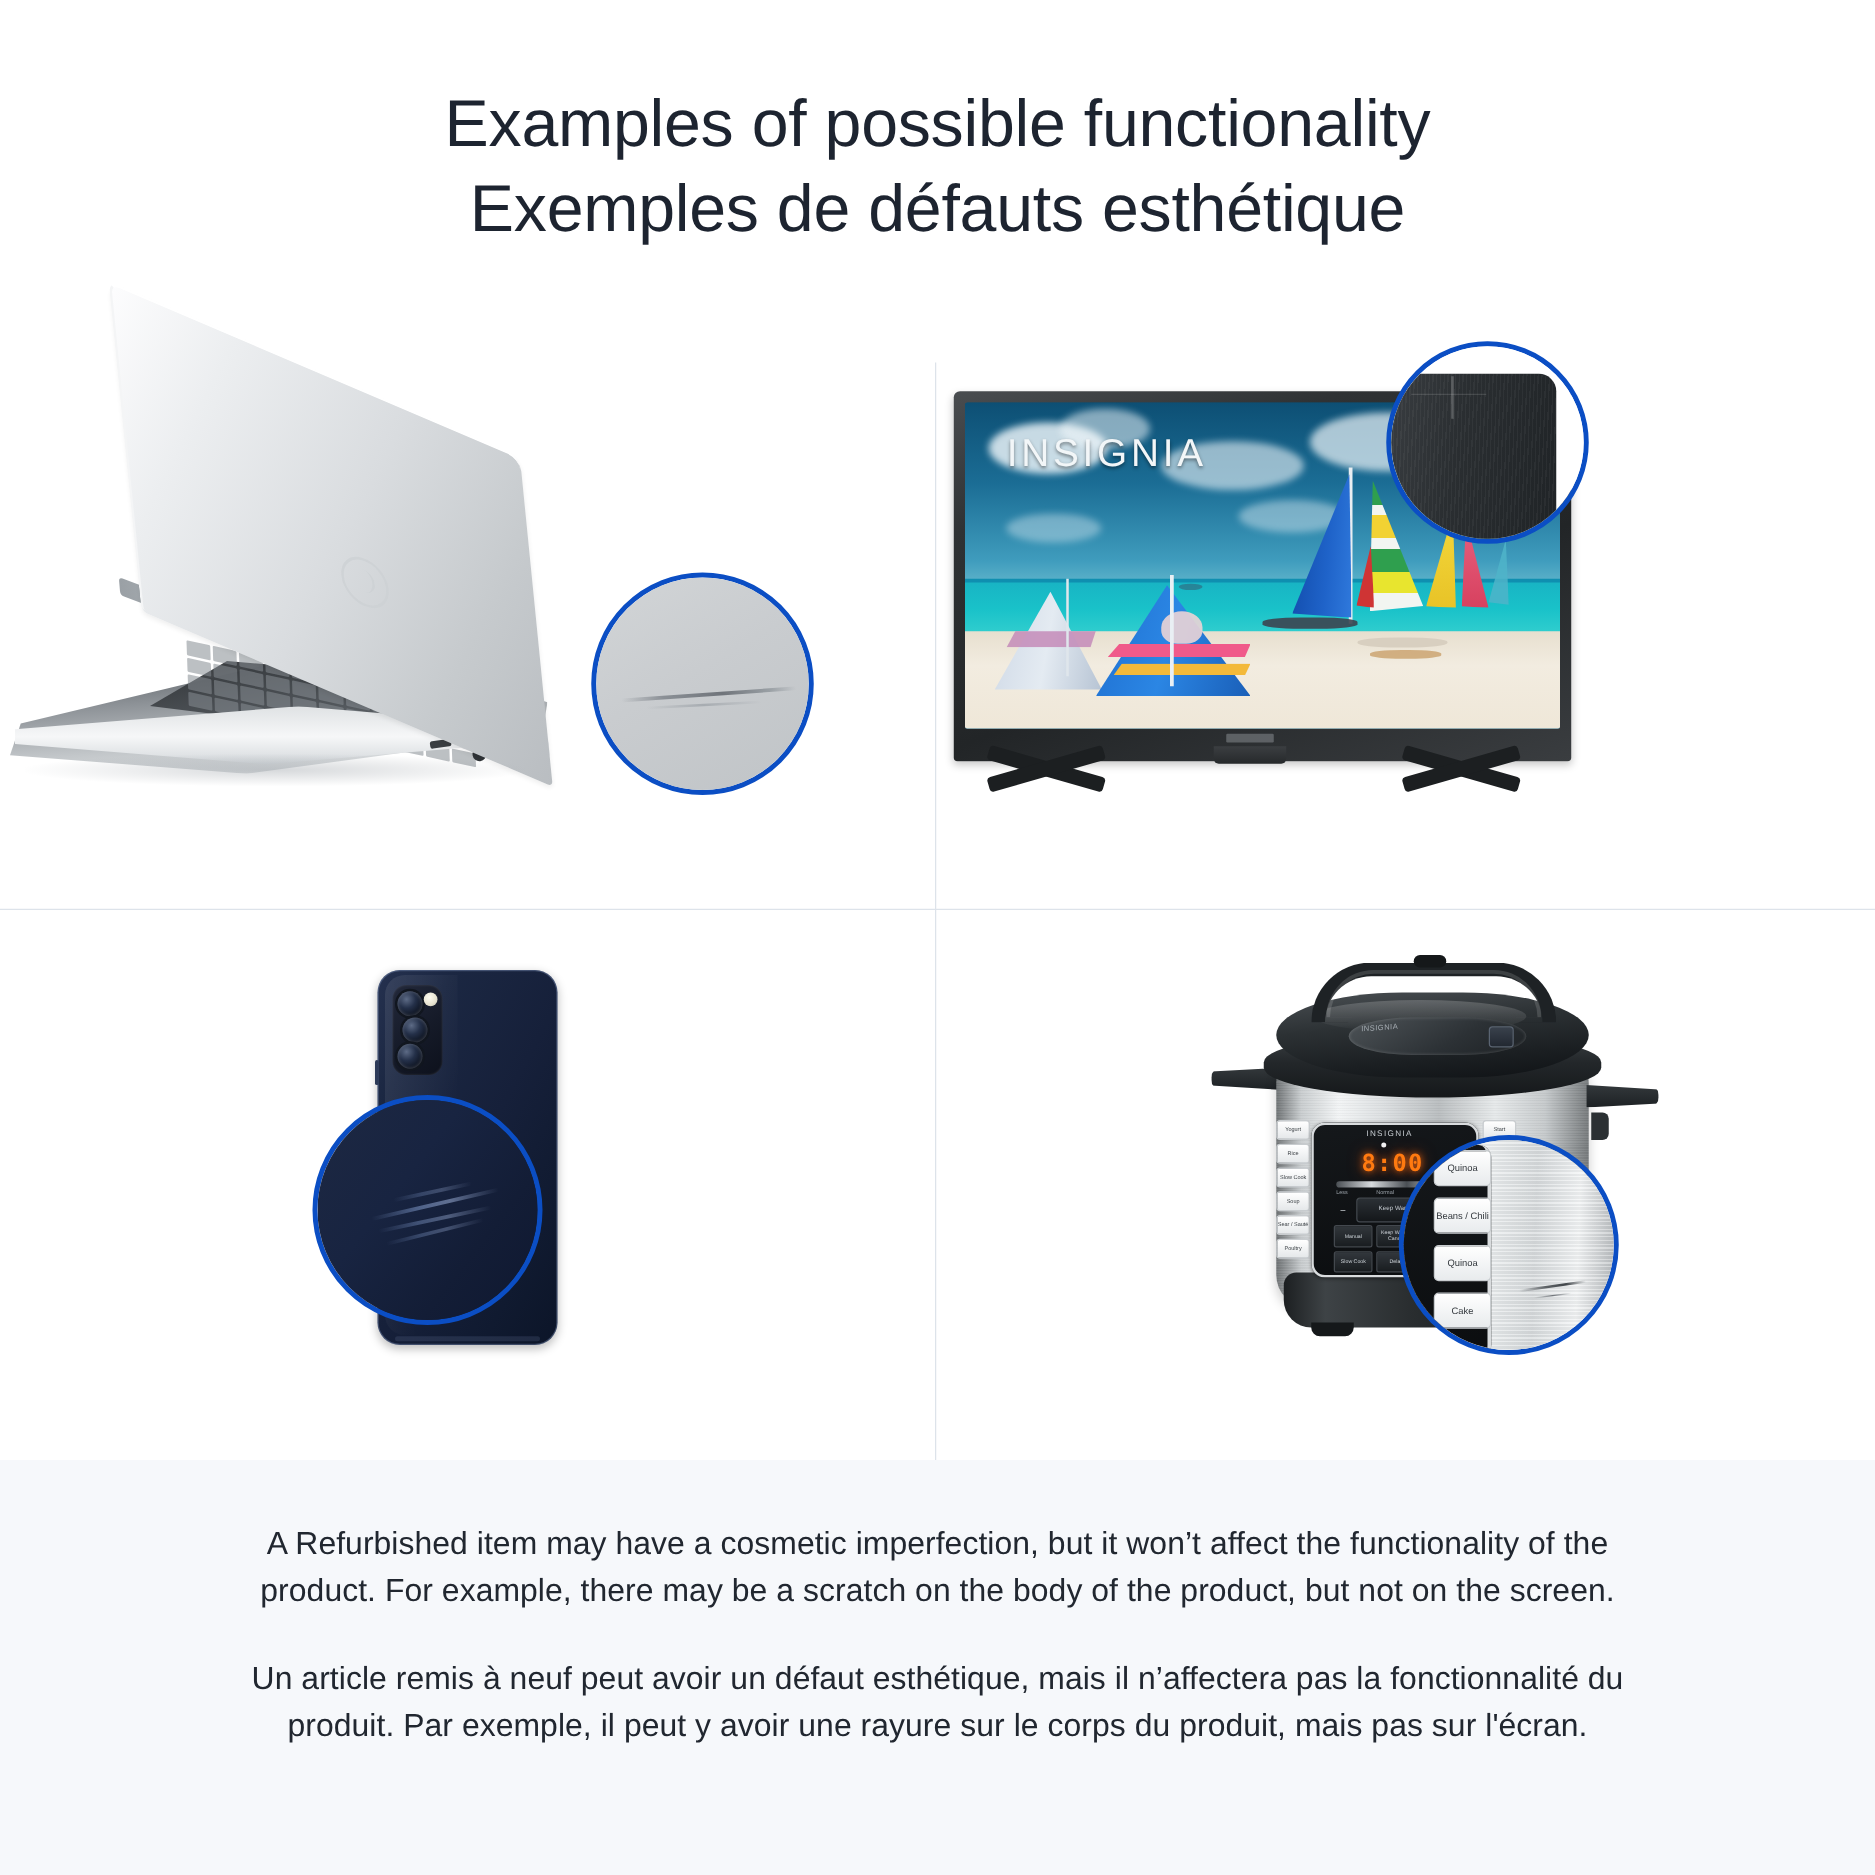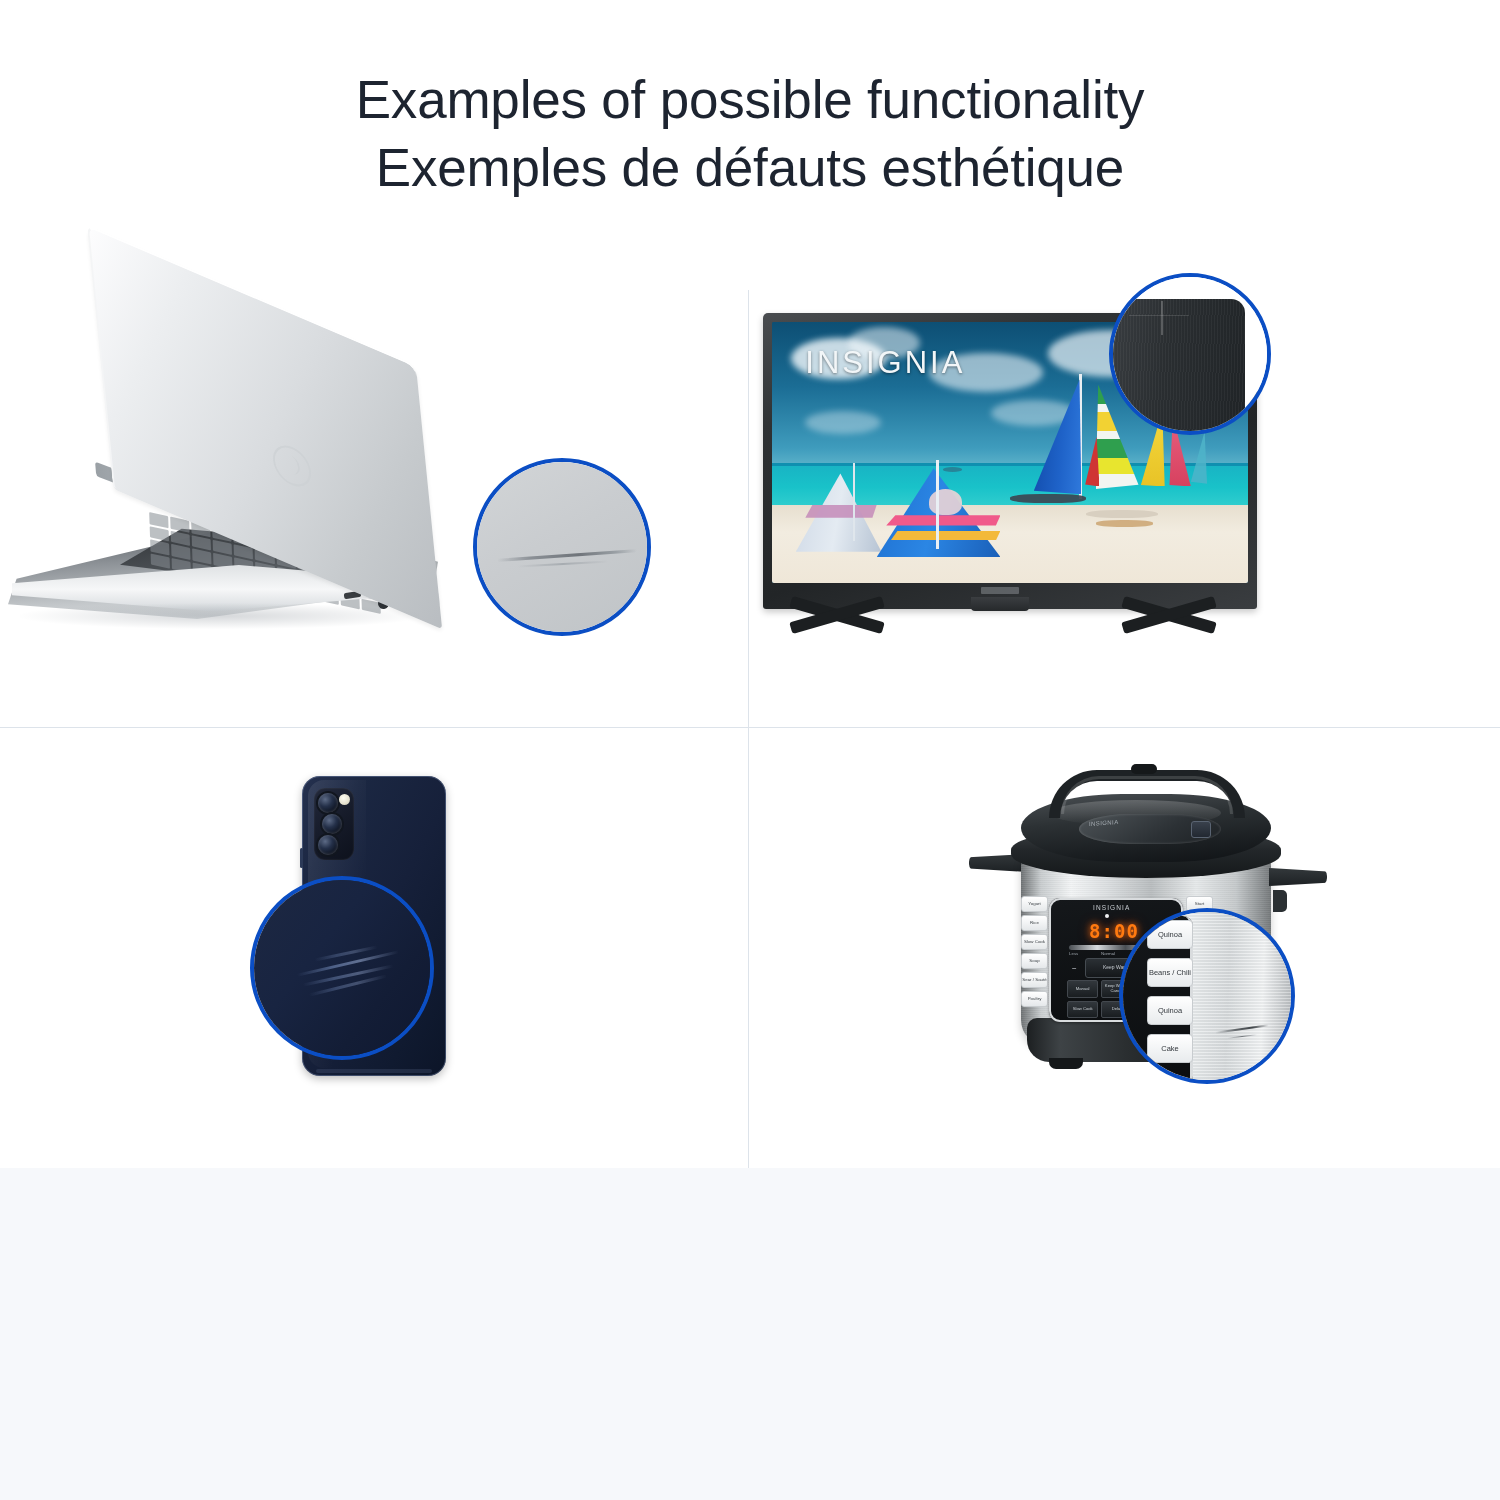--- a/index.html
+++ b/index.html
@@ -690,15 +690,17 @@
             <b>Cake</b>
           </div>
           <div class="sc"></div>
           <div class="sc2"></div>
         </div>
       </div>
     </div>
   </div>
 
   <div class="footer">
+    <p class="foot-p">A Refurbished item may have a cosmetic imperfection, but it won’t affect the functionality of the product. For example, there may be a scratch on the body of the product, but not on the screen.</p>
+    <p class="foot-p second">Un article remis à neuf peut avoir un défaut esthétique, mais il n’affectera pas la fonctionnalité du produit. Par exemple, il peut y avoir une rayure sur le corps du produit, mais pas sur l'écran.</p>
   </div>
 
 </div>
 
 </body></html>

